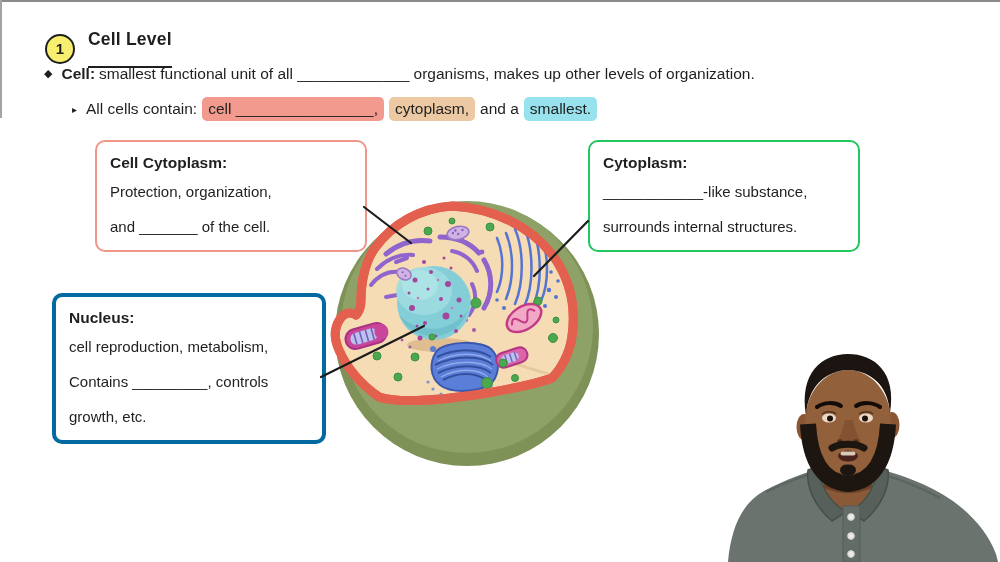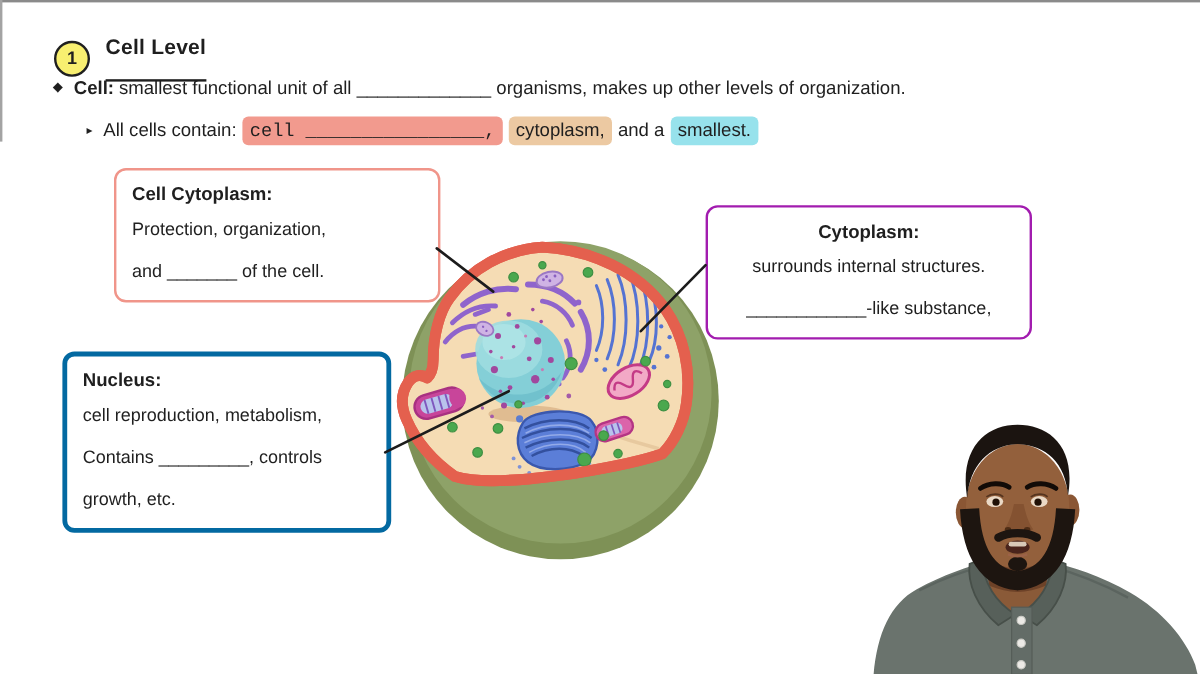--- a/index.html
+++ b/index.html
@@ -17,29 +17,29 @@
   }
   .title { font-weight:bold; font-size:17.5px; border-bottom:2px solid #1f1f1f; padding-bottom:16px; letter-spacing:.2px; }
 
   .line1 { position:absolute; left:44px; top:65px; font-size:15.5px; white-space:nowrap; }
   .line1 .bullet { font-size:11px; margin-right:9px; vertical-align:2px; }
   .term { font-weight:bold; margin-right:4px; }
 
   .line2 { position:absolute; left:72px; top:97px; font-size:15.5px; display:flex; align-items:center; gap:5px; white-space:nowrap; }
   .line2 .bullet { font-size:10px; margin-right:4px; }
   .hl { padding:3px 6px; border-radius:5px; }
-  .hl-red  { background:#f29a8e;font-family:Liberation Mono, monospace; }
+  .hl-red  { background:#f29a8e; }
   .hl-tan  { background:#ecc9a2; }
   .hl-cyan { background:#97e2ec; }
 
   .callout { position:absolute; background:#fff; border-radius:10px; padding:9px 13px 6px 13px; font-size:15px; }
   .callout .ct { font-weight:bold; font-size:15.5px; line-height:23px; }
   .callout .cl { line-height:35px; white-space:nowrap; }
   .callout-membrane  { left:95px;  top:140px; width:242px; border:2px solid #f0958a; }
-  .callout-cytoplasm { left:588px; top:171px; width:242px; border:2px solid #a21caf;text-align:center; }
+  .callout-cytoplasm { left:588px; top:140px; width:242px; border:2px solid #22c55e; }
   .callout-nucleus   { left:52px;  top:293px; width:240px; border:4px solid #0369a1; }
 
   .artwork { position:absolute; left:0; top:0; width:1000px; height:562px; pointer-events:none; }
 </style>
 </head>
 <body>
 
 <div class="stage">
   <div class="top-line"></div>
   <div class="left-line"></div>
@@ -63,22 +63,22 @@
   </div>
 
   <div class="callout callout-membrane">
     <div class="ct">Cell Cytoplasm:</div>
     <div class="cl">Protection, organization,</div>
     <div class="cl">and _______ of the cell.</div>
   </div>
 
   <div class="callout callout-cytoplasm">
     <div class="ct">Cytoplasm:</div>
+    <div class="cl">____________-like substance,</div>
     <div class="cl">surrounds internal structures.</div>
-    <div class="cl">____________-like substance,</div>
   </div>
 
   <div class="callout callout-nucleus">
     <div class="ct">Nucleus:</div>
     <div class="cl">cell reproduction, metabolism,</div>
     <div class="cl">Contains _________, controls</div>
     <div class="cl">growth, etc.</div>
   </div>
 
   <svg class="artwork" viewBox="0 0 1000 562">

